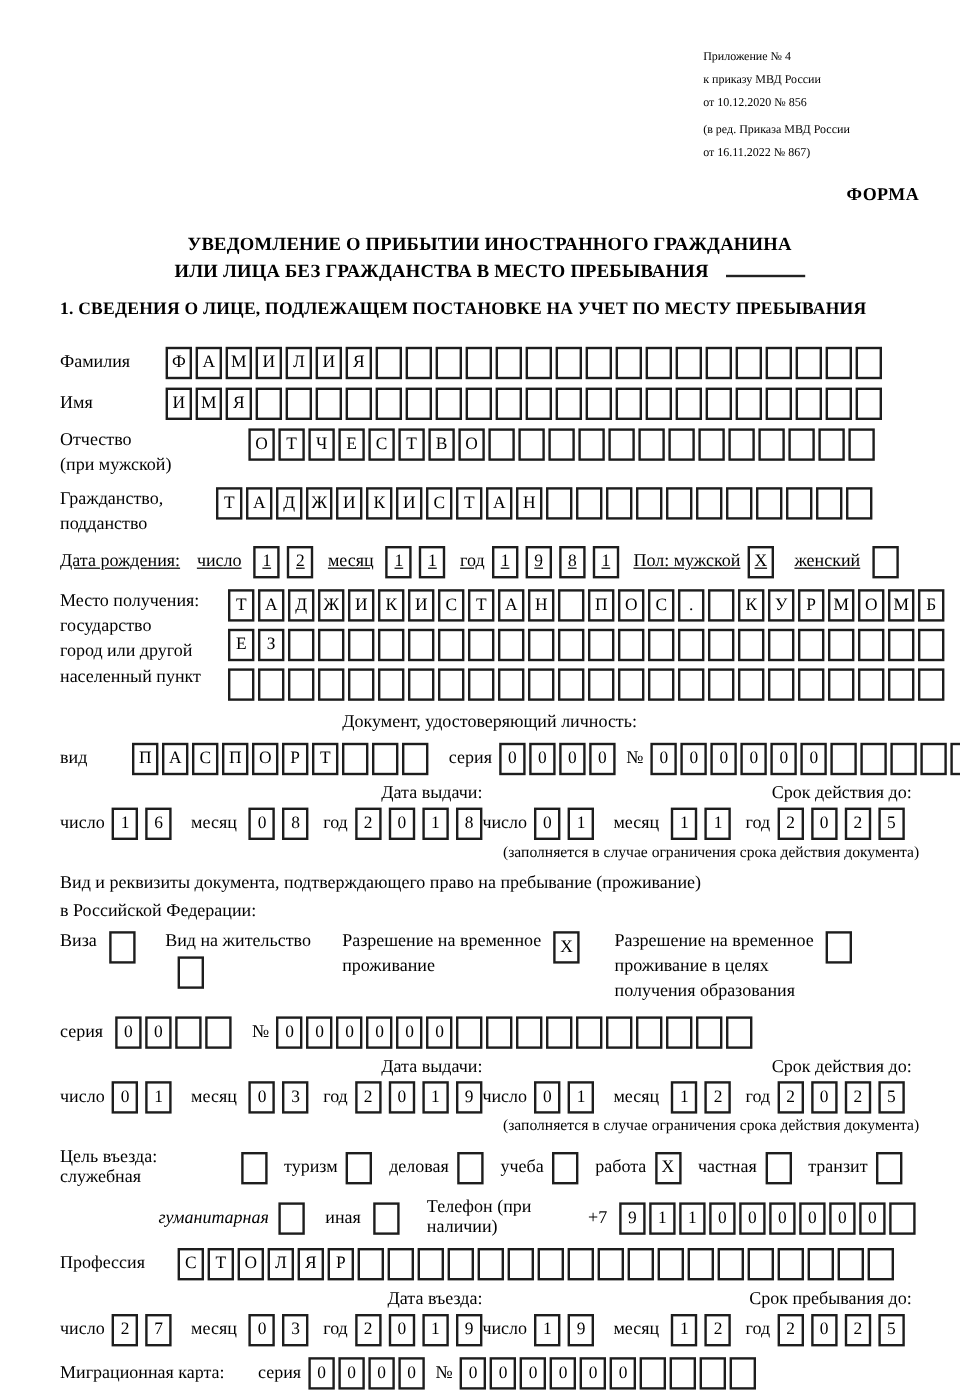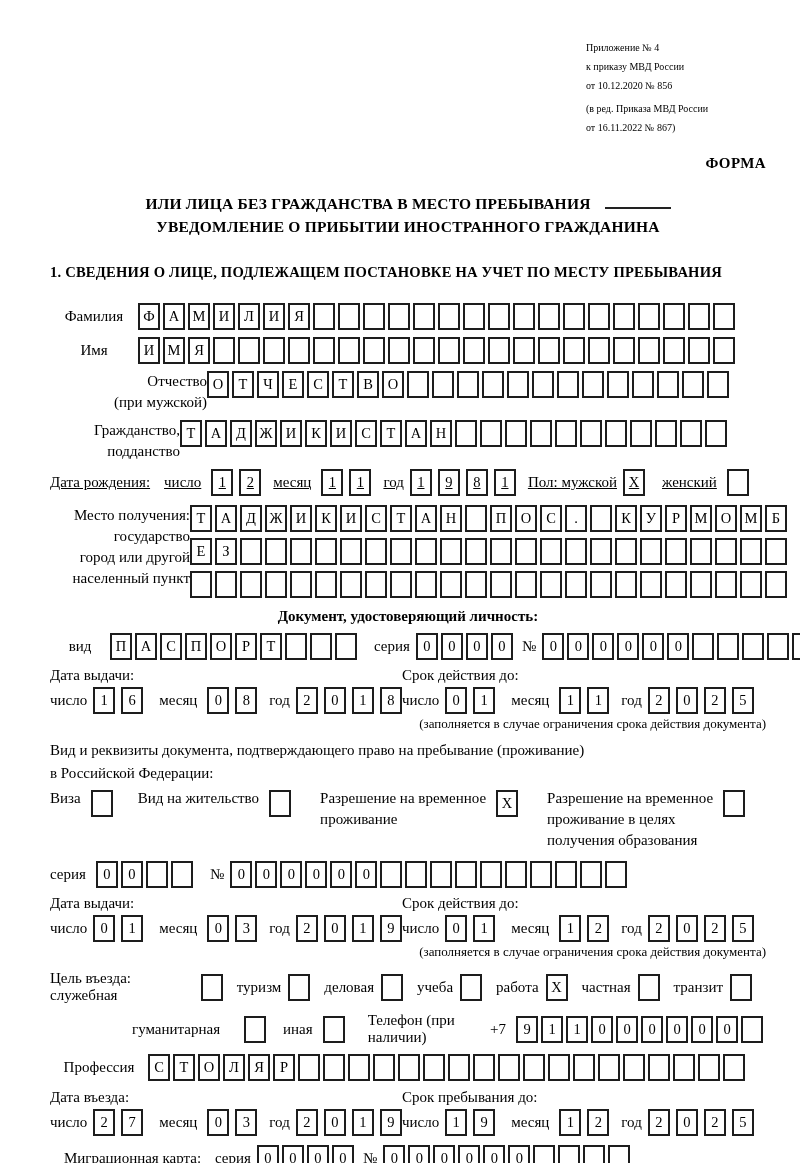--- a/index.html
+++ b/index.html
@@ -7,47 +7,47 @@
   .page{position:relative;width:800px;height:1163px;box-sizing:border-box;padding:38px 34px 0 50px;overflow:hidden;}
 
   
   .annex{margin-left:536px;font-size:10px;line-height:19px;}
   .annex .grp2{margin-top:4px;}
   .forma{margin-top:18px;text-align:right;font-weight:bold;font-size:15px;letter-spacing:.4px;}
 
   
   .title{margin-top:20px;text-align:center;font-weight:bold;font-size:15.5px;line-height:23px;letter-spacing:.2px;}
   .title .blank{display:inline-block;width:66px;border-bottom:2px solid #222;height:14px;margin-left:14px;}
-  .sect{margin-top:26px;margin-bottom:22px;font-weight:bold;font-size:14.6px;letter-spacing:.2px;}
+  .sect{margin-top:12px;margin-bottom:22px;font-weight:bold;font-size:14.6px;letter-spacing:.2px;}
 
   
   .frow{display:flex;align-items:center;margin-bottom:7px;font-size:15px;}
   .frow.top{align-items:flex-start;}
-  .lbl{flex:none;text-align:center;}
-  .mlab{flex:none;line-height:21px;font-size:15px;text-align:right;}
+  .lbl{flex:none;}
+  .mlab{flex:none;line-height:21px;font-size:15px;}
   .boxes{display:inline-flex;flex:none;}
   .cell{display:inline-flex;flex:none;align-items:center;justify-content:center;
         width:18px;height:23px;border:2px solid #1d1d1d;margin-right:3px;
         font-size:14.5px;background:#fff;}
   .spread .cell{margin-right:6px;}
   .stack .boxes{margin-bottom:6px;}
 
   .w-surname{width:88px;}
   .w-patron{width:157px;}
   .w-citiz{width:130px;}
   .w-birthpl{width:140px;}
   .gap6{margin-right:6px;} .gap10{margin-right:10px;} .gap14{margin-right:14px;} .gap20{margin-right:20px;}
 
-  .center-b{ text-align:center;font-weight:bold;font-size:15px;margin:4px 0 8px 0;}
+  .center-b{ text-align:center;font-weight:normal;font-size:15px;margin:4px 0 8px 0;}
 
   
   .datepair{display:flex;margin-bottom:2px;font-size:15px;}
   .datecol{display:flex;flex-direction:column;}
   .datecol.left{width:352px;}
-  .datecol .dt{text-align:left;margin-bottom:3px;}
+  .datecol .dt{text-align:right;margin-bottom:3px;}
   .dboxes{display:flex;align-items:center;}
   .note{font-size:13px;text-align:right;margin:2px 0 10px 0;}
 
   .para{font-size:15px;margin-bottom:6px;}
 
   
   .permits{display:flex;align-items:flex-start;margin:4px 0 10px 0;font-size:15px;}
   .permits .opt{display:flex;align-items:flex-start;}
   .permits .optlbl{text-align:left;line-height:21px;}
   .permits .cell{margin-left:10px;margin-top:2px;}
@@ -66,22 +66,22 @@
     <div>Приложение № 4</div>
     <div>к приказу МВД России</div>
     <div>от 10.12.2020 № 856</div>
     <div class="grp2">(в ред. Приказа МВД России</div>
     <div>от 16.11.2022 № 867)</div>
   </div>
 
   <div class="forma">ФОРМА</div>
 
   <div class="title">
+    <div>УВЕДОМЛЕНИЕ О ПРИБЫТИИ ИНОСТРАННОГО ГРАЖДАНИНА</div>
     <div><span>ИЛИ ЛИЦА БЕЗ ГРАЖДАНСТВА В МЕСТО ПРЕБЫВАНИЯ</span><span class="blank"></span></div>
-    <div>УВЕДОМЛЕНИЕ О ПРИБЫТИИ ИНОСТРАННОГО ГРАЖДАНИНА</div>
   </div>
 
   <div class="sect">1. СВЕДЕНИЯ О ЛИЦЕ, ПОДЛЕЖАЩЕМ ПОСТАНОВКЕ НА УЧЕТ ПО МЕСТУ ПРЕБЫВАНИЯ</div>
 
   <div class="frow">
     <span class="lbl w-surname">Фамилия</span>
     <span class="boxes">
         <span class="cell">Ф</span>
         <span class="cell">А</span>
         <span class="cell">М</span>
@@ -408,21 +408,21 @@
   <div class="para">Вид и реквизиты документа, подтверждающего право на пребывание (проживание)</div>
   <div class="para">в Российской Федерации:</div>
 
   <div class="permits">
     <span class="opt" style="margin-right:22px;">
       <span class="optlbl">Виза</span>
       <span class="boxes">
           <span class="cell"></span>
         </span>
     </span>
-    <span class="opt" style="margin-right:26px;">
+    <span class="opt" style="margin-right:26px;flex-direction:column;">
       <span class="optlbl">Вид на жительство</span>
       <span class="boxes">
           <span class="cell"></span>
         </span>
     </span>
     <span class="opt" style="margin-right:26px;">
       <span class="optlbl">
         <span style="display:block">Разрешение на временное</span>
         <span style="display:block">проживание</span>
       </span>
@@ -544,21 +544,21 @@
     <span class="boxes">
         <span class="cell"></span>
       </span>
     <span>транзит</span>
     <span class="boxes" style="margin-right:0;">
         <span class="cell"></span>
       </span>
   </div>
 
   <div class="phone-row">
-    <span style="margin-left:82px;margin-right:24px;">гуманитарная</span>
+    <span style="margin-left:82px;margin-right:8px;font-style:italic;">гуманитарная</span>
     <span class="boxes gap14">
         <span class="cell"></span>
       </span>
     <span class="gap10">иная</span>
     <span class="boxes gap20">
         <span class="cell"></span>
       </span>
     <span class="gap20">Телефон (при наличии)</span>
     <span class="gap10" style="margin-left:14px;">+7</span>
     <span class="boxes">

